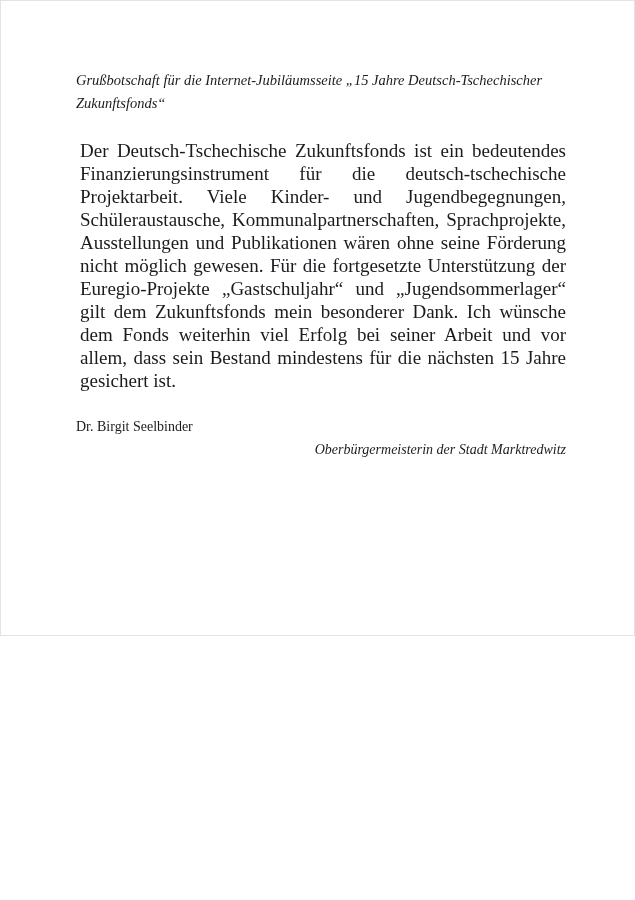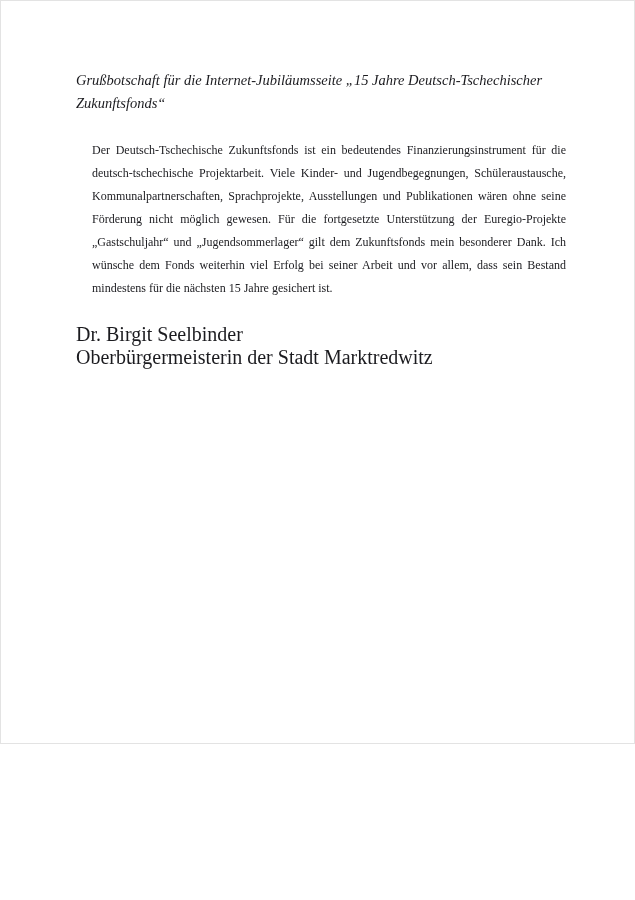--- a/index.html
+++ b/index.html
@@ -3,21 +3,21 @@
 <meta charset="utf-8">
 <style>
   html, body {
     margin: 0;
     padding: 0;
     background: #ffffff;
   }
   .page {
     position: relative;
     width: 635px;
-    height: 744px;
+    height: 636px;
     box-sizing: border-box;
     background: #ffffff;
     border: 1px solid #e3e3e3;
     font-family: "Liberation Serif", "DejaVu Serif", serif;
     color: #1b1b1f;
     overflow: hidden;
   }
   .content {
     position: absolute;
     left: 75px;
@@ -26,34 +26,36 @@
   }
   .doc-title {
     font-size: 14.5px;
     font-weight: normal;
     font-style: italic;
     line-height: 23px;
     margin: 0 0 24px 0;
     text-align: left;
   }
   .doc-body {
-    font-size: 12px;
+    font-size: 19px;
     line-height: 23px;
     text-align: justify;
-    margin: 0 0 23px 16px;
+    margin: 0 0 23px 4px;
   }
   .signature {
     margin-top: 23px;
   }
   .signature p {
     margin: 0;
-    font-size: 20px;
+    font-size: 14px;
     line-height: 23px;
   }
   .sig-role {
+    font-style: italic;
+    text-align: right;
   }
   .footer {
     position: absolute;
     left: 75px;
     top: 851px;
     font-family: "Liberation Sans", "DejaVu Sans", sans-serif;
     font-size: 6.5px;
     color: #9a9a9a;
     letter-spacing: 0.2px;
     white-space: nowrap;

